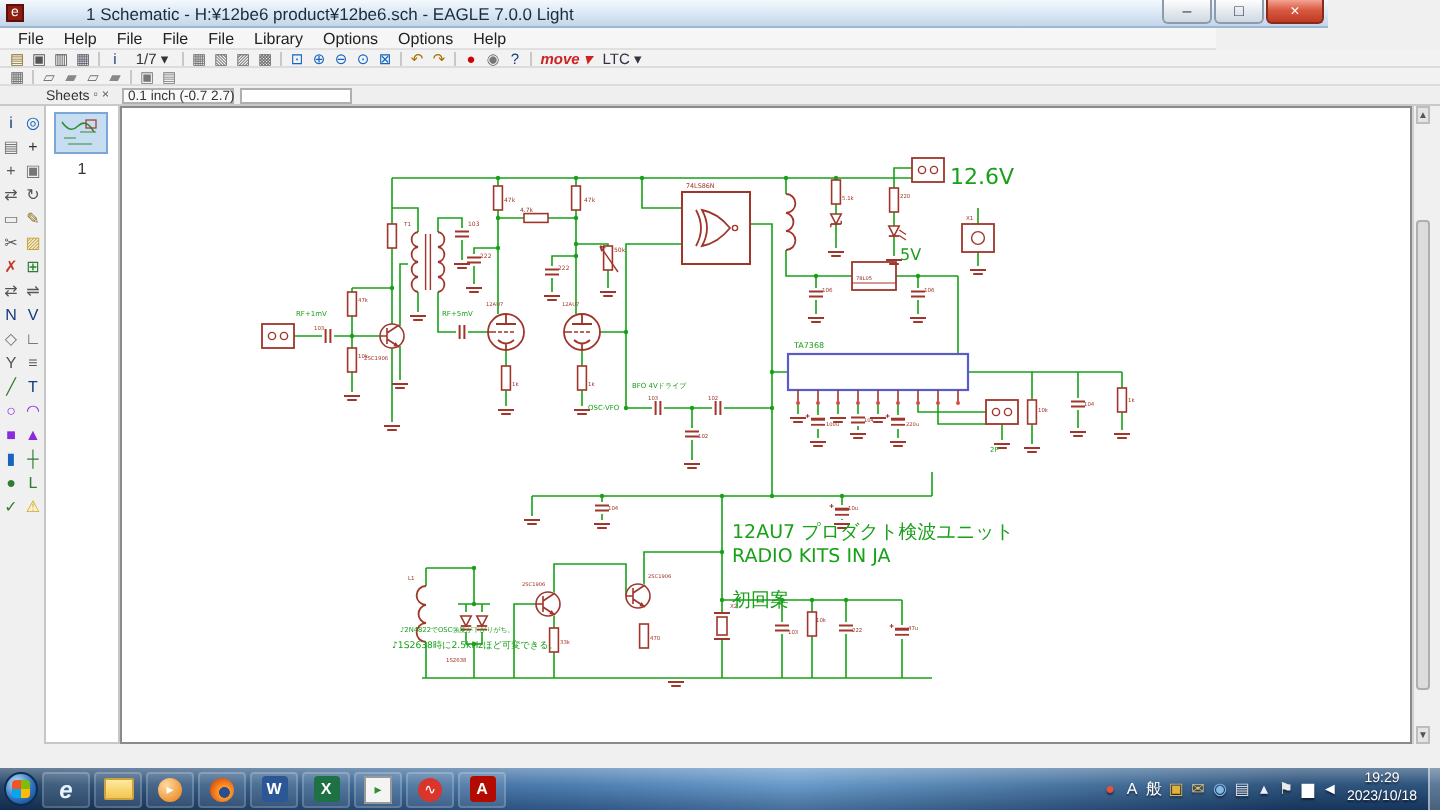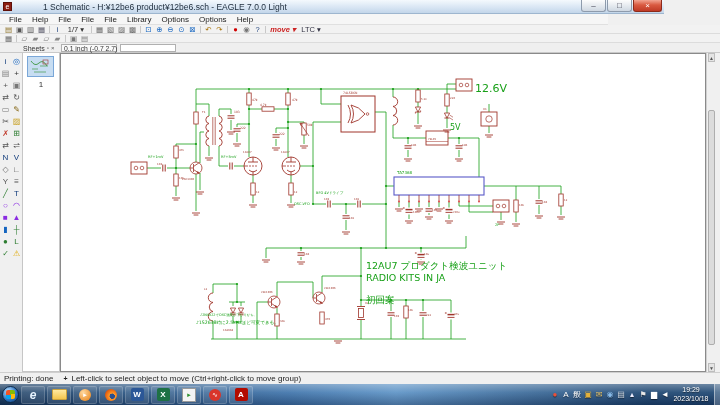--- a/index.html
+++ b/index.html
@@ -559,25 +559,20 @@
       </svg>
     </div>
 
     <div class="vscroll">
       <div class="varrow" style="top:0">▲</div>
       <div class="vthumb"></div>
       <div class="varrow" style="bottom:0">▼</div>
     </div>
   </div>
 
-  <div class="statusbar">
-    <span>Printing: done</span>
-    <span class="cross">+</span>
-    <span>Left-click to select object to move (Ctrl+right-click to move group)</span>
-  </div>
 
   <div class="taskbar">
     <div class="apps">
 
     <span class="app k-orb">
           <span></span>
         </span>
         <span class="app k-ie">
           <span>e</span>
         </span>

